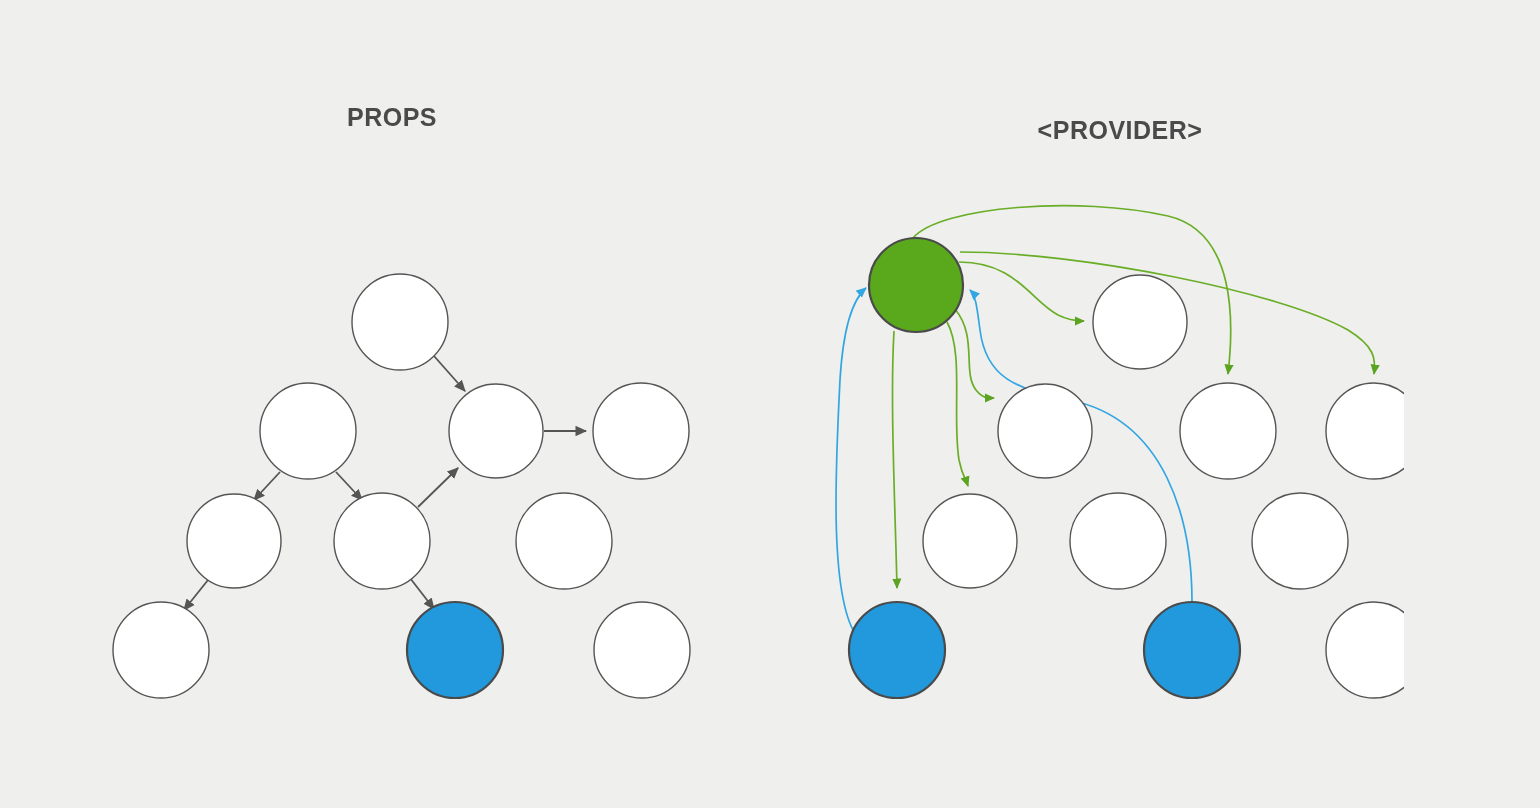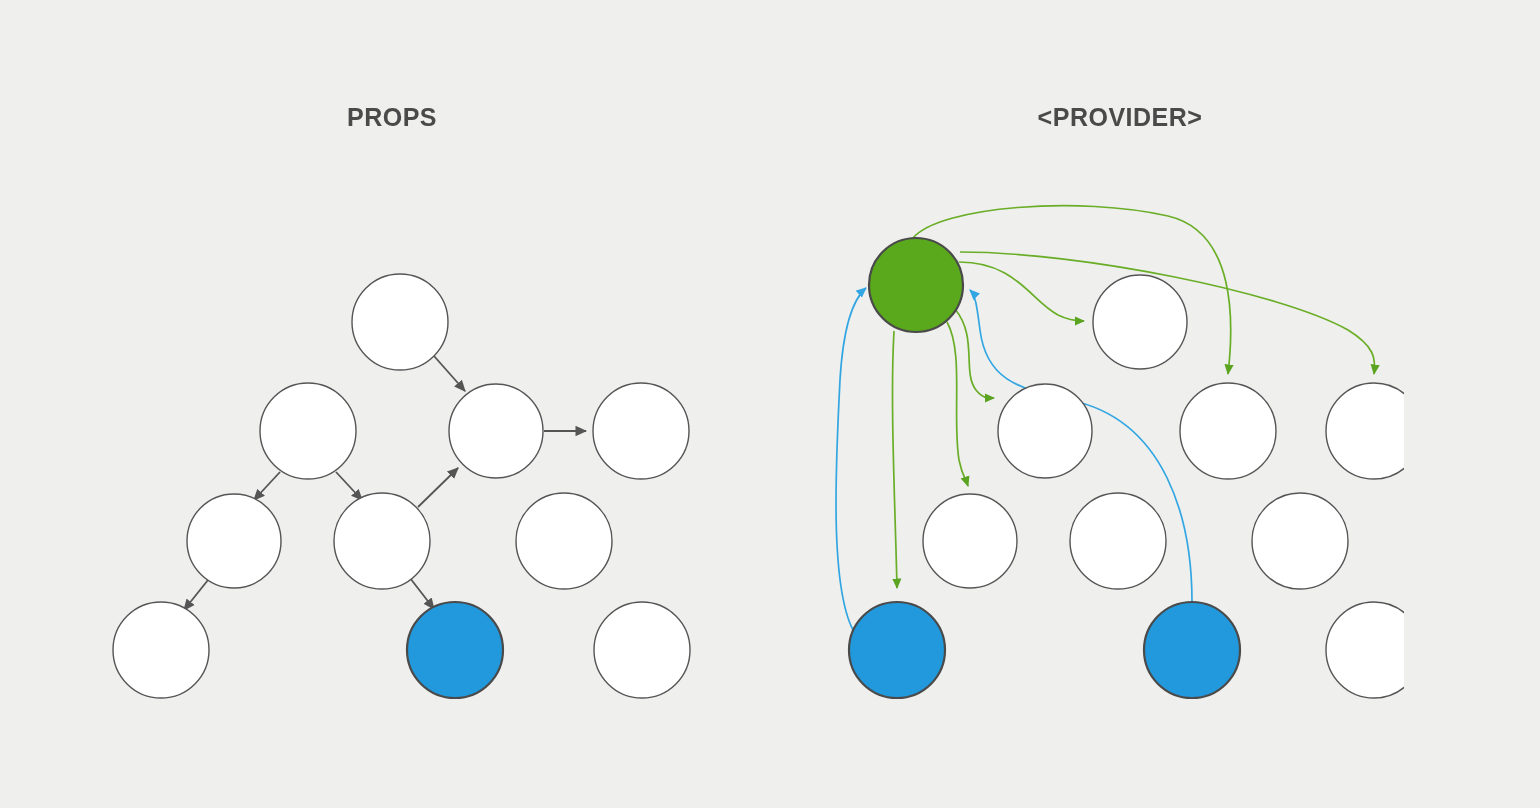--- a/index.html
+++ b/index.html
@@ -22,21 +22,21 @@
     position: absolute;
     font-family: "Liberation Sans", sans-serif;
     font-size: 25px;
     font-weight: bold;
     letter-spacing: 0.5px;
     color: #4a4a4a;
     white-space: nowrap;
     transform: translateX(-50%);
   }
   #title-props  { left: 392px; top: 103px; }
-  #title-provider { left: 1120px; top: 103px; }
+  #title-provider { left: 1120px; top: 116px; }
 
   svg.graph {
     position: absolute;
     left: 0;
     top: 0;
     width: 1540px;
     height: 808px;
   }
   .node-circle {
     fill: #ffffff;

